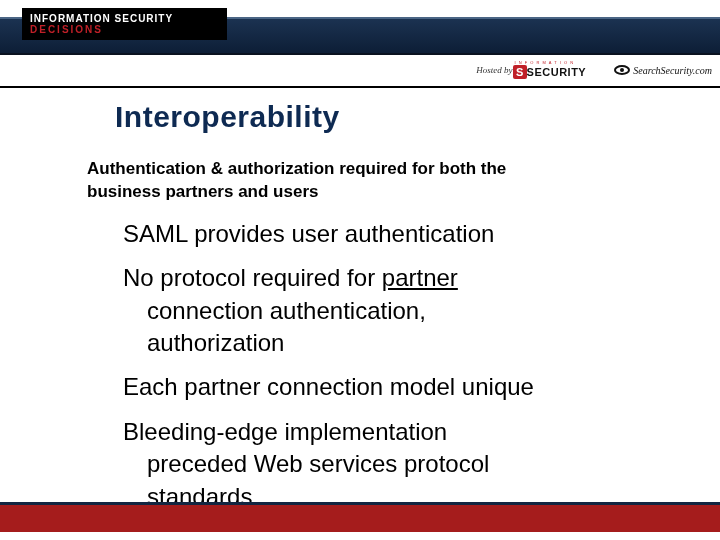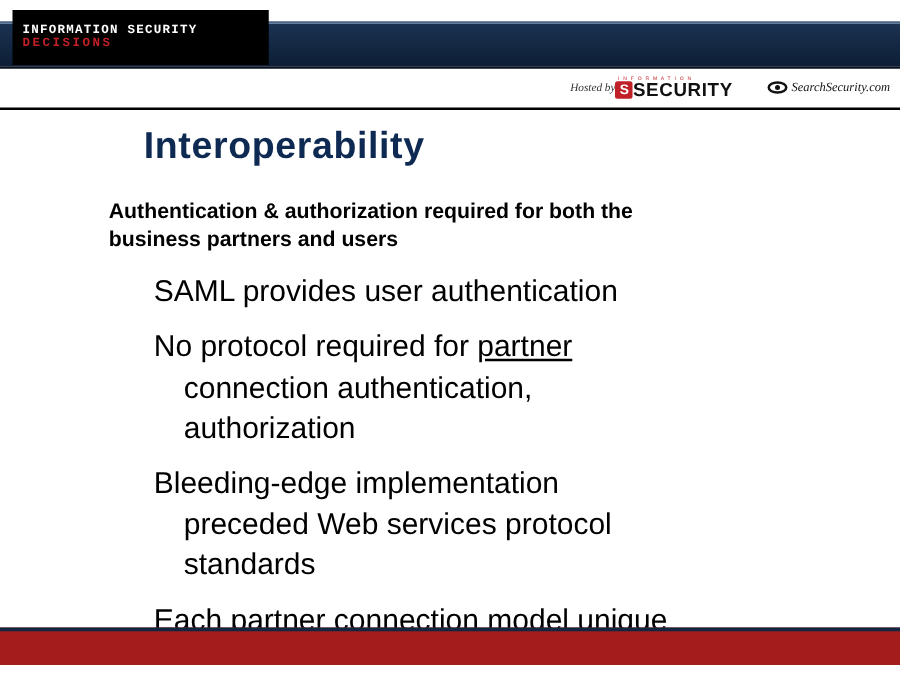--- a/index.html
+++ b/index.html
@@ -1,30 +1,30 @@
 <!DOCTYPE html>
 <html><head>
 <meta charset="utf-8">
 <style>
   * { margin: 0; padding: 0; box-sizing: border-box; }
   html, body { width: 720px; height: 540px; font-family: Verdana, Geneva, sans-serif; background: #fff; overflow: hidden; }
 
   .slide { position: relative; width: 720px; height: 540px; }
 
   .topbar { position: absolute; left: 0; top: 17px; width: 720px; height: 38px; background: linear-gradient(#1b3251, #0d1e36); border-top: 2px solid #4a6585; border-bottom: 2px solid #0a1220; }
-  .brand-badge { position: absolute; left: 10px; top: 8px; width: 205px; height: 44px; background: #000; color: #fff; padding: 5px 8px; font-family: Liberation Mono, monospace; display: flex; flex-direction: column; justify-content: center; }
+  .brand-badge { position: absolute; left: 22px; top: 8px; width: 205px; height: 32px; background: #000; color: #fff; padding: 5px 8px; font-family: Liberation Sans, sans-serif; display: flex; flex-direction: column; justify-content: center; }
   .brand-line1 { font-size: 10px; letter-spacing: 1px; font-weight: 600; }
   .brand-line1 .white { color: #fff; }
   .brand-line1 .red { color: #c02028; font-weight: 700; letter-spacing: 2px; }
   
   .hosted-row { position: absolute; right: 8px; top: 58px; height: 24px; display: flex; align-items: center; font-size: 9px; color: #333; }
   .hosted-label { font-family: Georgia, 'Times New Roman', serif; font-style: italic; }
   .logo-sec { display: flex; align-items: center; gap: 2px; }
   .logo-sec .s-icon { width: 14px; height: 14px; background: #c02028; color: #fff; font-weight: 900; font-size: 11px; display: flex; align-items: center; justify-content: center; border-radius: 2px; }
-  .logo-sec .txt { font-family: Arial, sans-serif; font-weight: 800; font-size: 15px; letter-spacing: 0.5px; color: #111; }
+  .logo-sec .txt { font-family: Arial, sans-serif; font-weight: 800; font-size: 11px; letter-spacing: 0.5px; color: #111; }
   .logo-sec .tag { font-size: 4px; letter-spacing: 1px; color: #c02028; margin-left: 2px; align-self: flex-start; }
   .logo-ss { display: flex; align-items: center; gap: 3px; padding-left: 28px; }
   .logo-ss .eye { width: 16px; height: 10px; border: 2px solid #111; border-radius: 50%; position: relative; }
   .logo-ss .eye::after { content: ""; position: absolute; left: 4px; top: 1px; width: 4px; height: 4px; background: #111; border-radius: 50%; }
   .logo-ss .txt { font-family: Georgia, serif; font-style: italic; font-size: 10px; color: #111; }
   
   .header-rule { position: absolute; left: 0; top: 86px; width: 720px; height: 2px; background: #000; }
 
   .content { position: absolute; left: 0; top: 92px; width: 575px; padding: 8px 40px 0 115px; }
   .title { font-family: Verdana, Geneva, sans-serif; font-size: 30px; font-weight: 700; color: #0e2a52; margin-bottom: 24px; letter-spacing: 0.5px; }
@@ -73,22 +73,22 @@
     <div class="title">Interoperability</div>
     <div class="lead">Authentication &amp; authorization required for both the business partners and users</div>
     <div class="bullets">
       <div class="bullet">
           <span class="hang"><span>SAML provides user authentication</span></span>
         </div>
       <div class="bullet">
           <span class="hang"><span>No protocol required for </span><span class="underline">partner</span><span> connection authentication, authorization</span></span>
         </div>
       <div class="bullet">
-          <span class="hang"><span>Bleeding-edge implementation preceded Web services protocol standards</span></span>
+          <span class="hang"><span>Each partner connection model unique</span></span>
         </div>
       <div class="bullet">
-          <span class="hang"><span>Each partner connection model unique</span></span>
+          <span class="hang"><span>Bleeding-edge implementation preceded Web services protocol standards</span></span>
         </div>
     </div>
   </div>
 
   <div class="footer-bar"></div>
 </div>
 
 </body></html>

